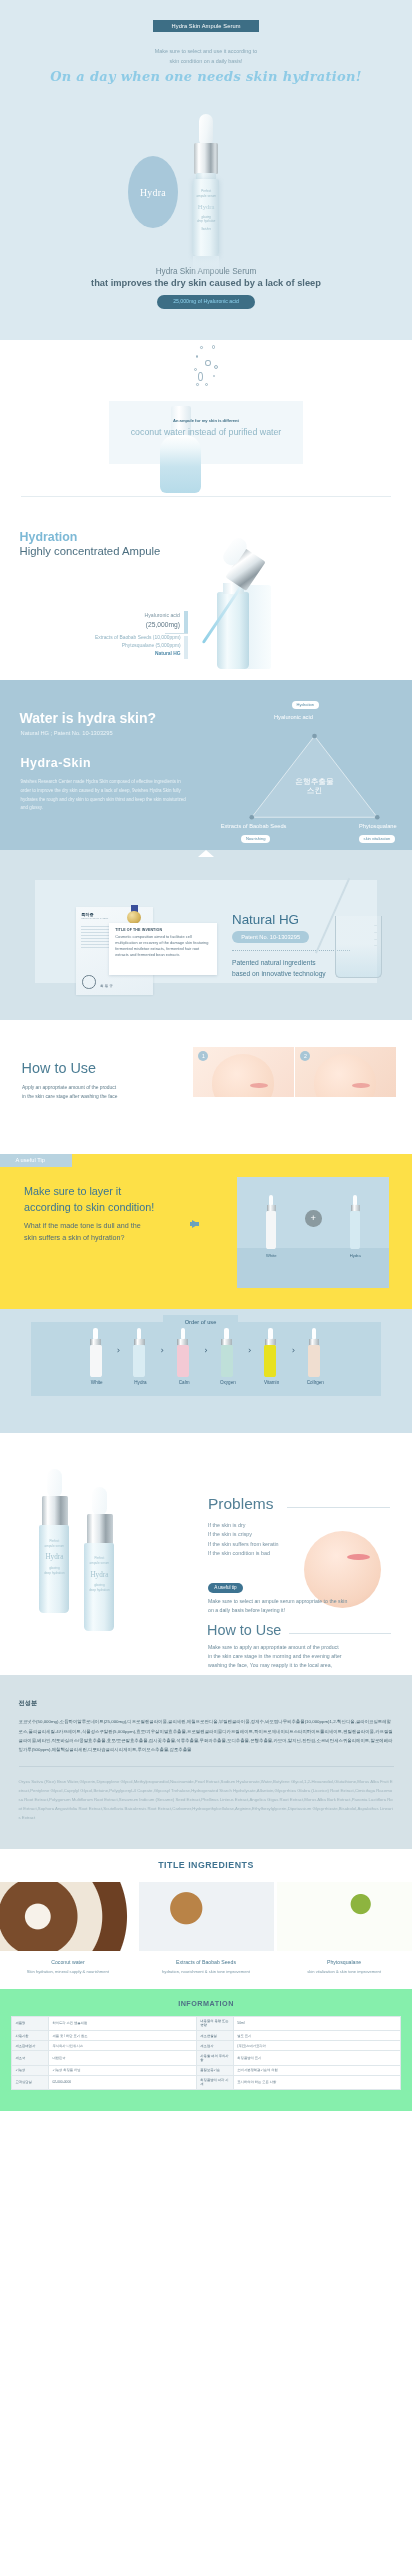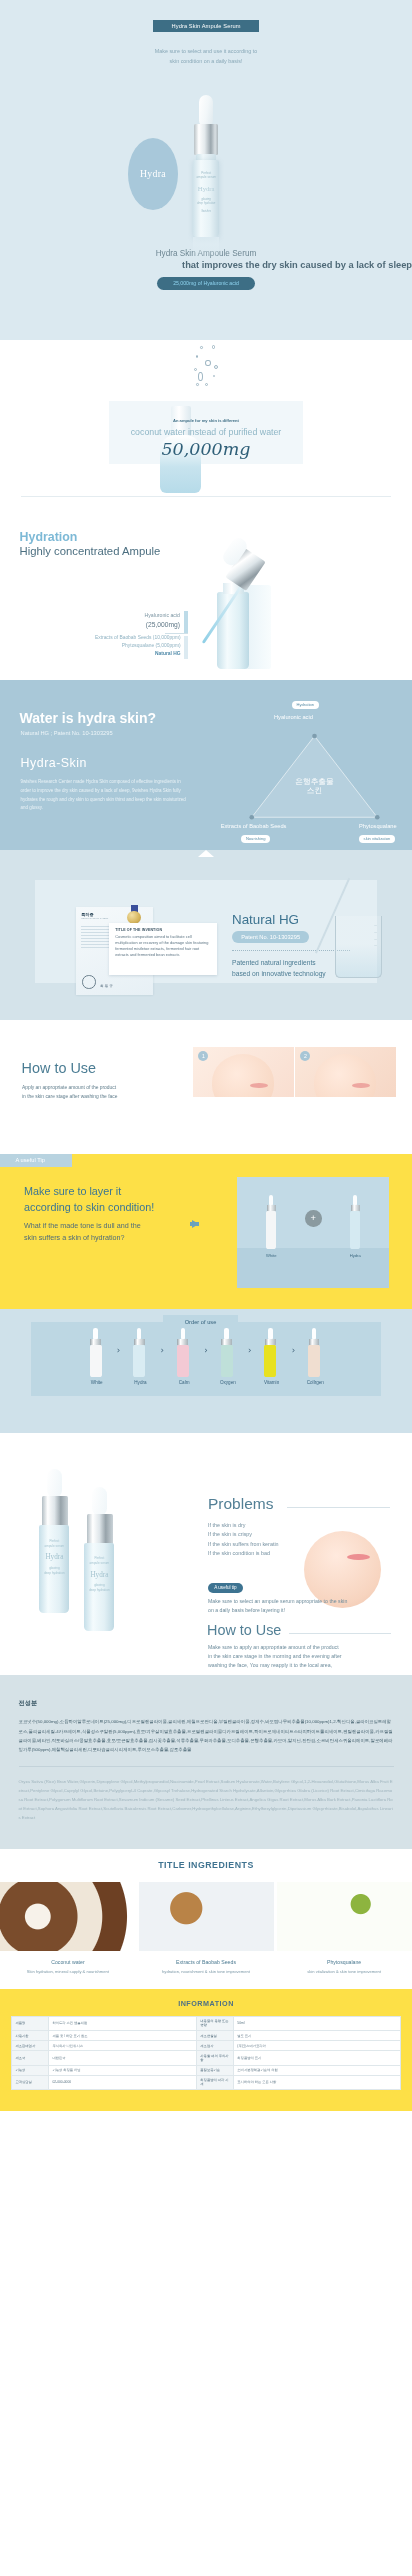--- a/index.html
+++ b/index.html
@@ -105,21 +105,21 @@
     position: absolute; left: 6.2px; top: 142px;
     width: 26px; height: 21.6px;
     background: linear-gradient(180deg,rgba(225,238,244,.75),rgba(219,233,240,0));
     border-radius: 0 0 4.1px 4.1px;
   }
   .hero-title {
     text-align: center; color: #6e8793;
     font-size: 8.2px; margin-top: 2.1px;
   }
   .hero-title2 {
-    text-align: right; color: #4f6a78;
+    text-align: center; color: #4f6a78;
     font-size: 9.3px; font-weight: bold; margin-top: 1.5px;
   }
   .pill {
     display: block; width: 98px; margin: 7.2px auto 0;
     background: #3d6e85; color: #8ed3ef;
     border-radius: 7.2px; text-align: center;
     font-size: 5.2px; padding: 3.6px 0 4.1px;
   }
 
   
@@ -216,21 +216,21 @@
   .tb-ghost {
     position:absolute; left:36px; top:34px; width:29px; height:84px;
     background:linear-gradient(90deg,rgba(226,240,246,.85),rgba(244,251,253,.6));
     border-radius:2.6px;
   }
 
   
   .hydraskin { background:#a9c8d8; position:relative; height:170px; overflow:hidden; }
   .hydraskin h2 { position:absolute; left:19.6px; top:30px; color:#ffffff; font-size:14px; font-weight:bold; }
   .hydraskin .patent { position:absolute; left:20.6px; top:50px; color:#edf5f8; font-size:5.7px; }
-  .hydraskin h3 { position:absolute; left:20.6px; top:76px; color:#ffffff; font-size:12.4px; font-weight:normal; letter-spacing:0.5px; }
+  .hydraskin h3 { position:absolute; left:20.6px; top:76px; color:#ffffff; font-size:12.4px; font-weight:bold; letter-spacing:0.5px; }
   .hydraskin .body { position:absolute; left:20.6px; top:98px; width:170px; color:#e9f2f6; font-size:4.5px; line-height:1.95; }
   .tri { position:absolute; left:232px; top:19.6px; width:165px; height:144px; }
   .tri svg { position:absolute; left:0; top:0; }
   .tag {
     position:absolute; background:#ffffff; color:#5d8fa8;
     font-size:4.1px; border-radius:5.2px; padding:1.5px 4.6px 2.1px; white-space:nowrap;
   }
   .tri-label { position:absolute; color:#ffffff; font-size:5.7px; white-space:nowrap; }
   .tri-center { position:absolute; left:0; width:100%; text-align:center; color:#ffffff; font-size:7.7px; line-height:1.2; }
 
@@ -404,38 +404,39 @@
                radial-gradient(circle at 25% 72%,#a9773f 0 13%,#eef2f5 14%),
                linear-gradient(#eef2f5,#e6ecef); }
   .p-olive { background:radial-gradient(circle at 62% 32%,#8db43f 0 10%,#fbfdf8 11%),
              radial-gradient(circle at 78% 58%,#7fae35 0 11%,#fbfdf8 12%),
              radial-gradient(circle at 48% 66%,#9ec04b 0 9%,#fbfdf8 10%),
              linear-gradient(120deg,#f5faf0,#eef6e6); }
   .ing-name { text-align:center; color:#4d7b92; font-size:5.2px; margin-top:8.2px; }
   .ing-desc { text-align:center; color:#7c98a7; font-size:4.1px; margin-top:4.1px; }
 
   
-  .infoblock { background:#fde047; padding:9.3px 11.3px 20.6px; }
+  .infoblock { background:#86efac; padding:9.3px 11.3px 20.6px; }
   .infoblock h2 { text-align:center; color:#4e7085; font-size:7.2px; letter-spacing:0.5px; margin-bottom:8.2px; }
   table.info { width:100%; border-collapse:collapse; font-size:3.3px; color:#5a7383; }
   table.info th, table.info td { border:0.5px solid #dfe7eb; padding:2.6px 3.1px; text-align:left; vertical-align:middle; }
   table.info th { background:#f1f5f7; color:#4a6576; font-weight:normal; width:37px; }
   table.info td { background:#ffffff; }
 </style>
 </head>
 <body>
 
 <div class="page">
 
   <section class="hero">
     <span class="badge-title">Hydra Skin Ampule Serum</span>
     <div class="hero-sub">
       <div>Make sure to select and use it according to</div>
       <div>skin condition on a daily basis!</div>
     </div>
+    <div class="script-line2">On a day when one needs skin hydration!</div>
 
     <div class="bottle-wrap">
       <div class="hydra-circle">
         <span>Hydra</span>
       </div>
       <div class="bottle">
         <div class="bottle-teat"></div>
         <div class="bottle-cap"></div>
         <div class="bottle-neck"></div>
         <div class="bottle-body">
@@ -471,21 +472,20 @@
       <i style="left:5.2px;top:38px;width:2.6px;height:2.6px"></i>
       <i style="left:14.4px;top:38px;width:3.1px;height:3.1px"></i>
     </div>
     <div class="cw-panel"></div>
     <div class="cw-bottle">
       <div class="cw-neck"></div>
       <div class="cw-body"></div>
     </div>
     <div class="cw-small">An ampule for my skin is different</div>
     <div class="cw-mid">coconut water instead of purified water</div>
-    <div class="cw-big">50,000mg</div>
     <div class="hr-soft"></div>
   </section>
 
   <section class="hydration">
     <h2>Hydration</h2>
     <h3>Highly concentrated Ampule</h3>
 
     <div class="tilt-bottle">
       <div class="tb-ghost"></div>
       <div class="tb-body"></div>

